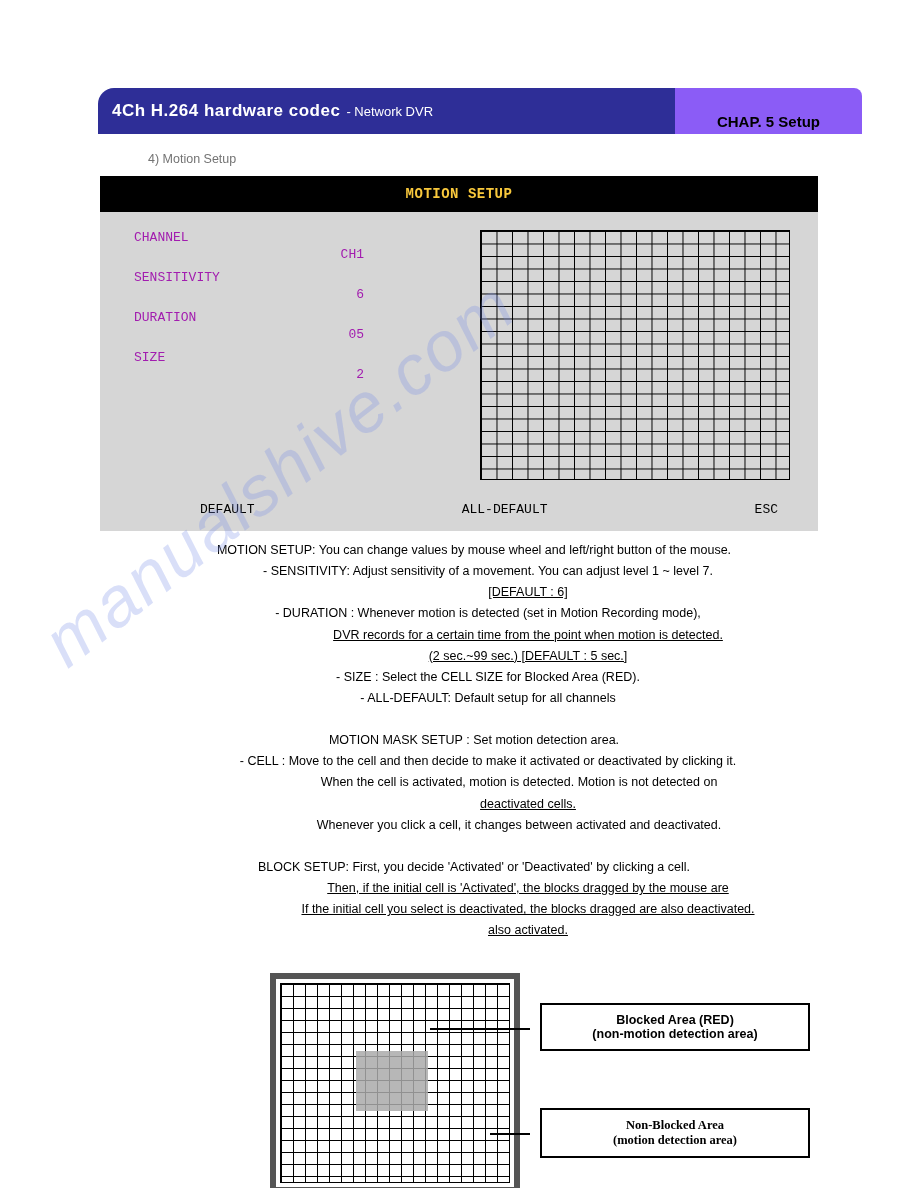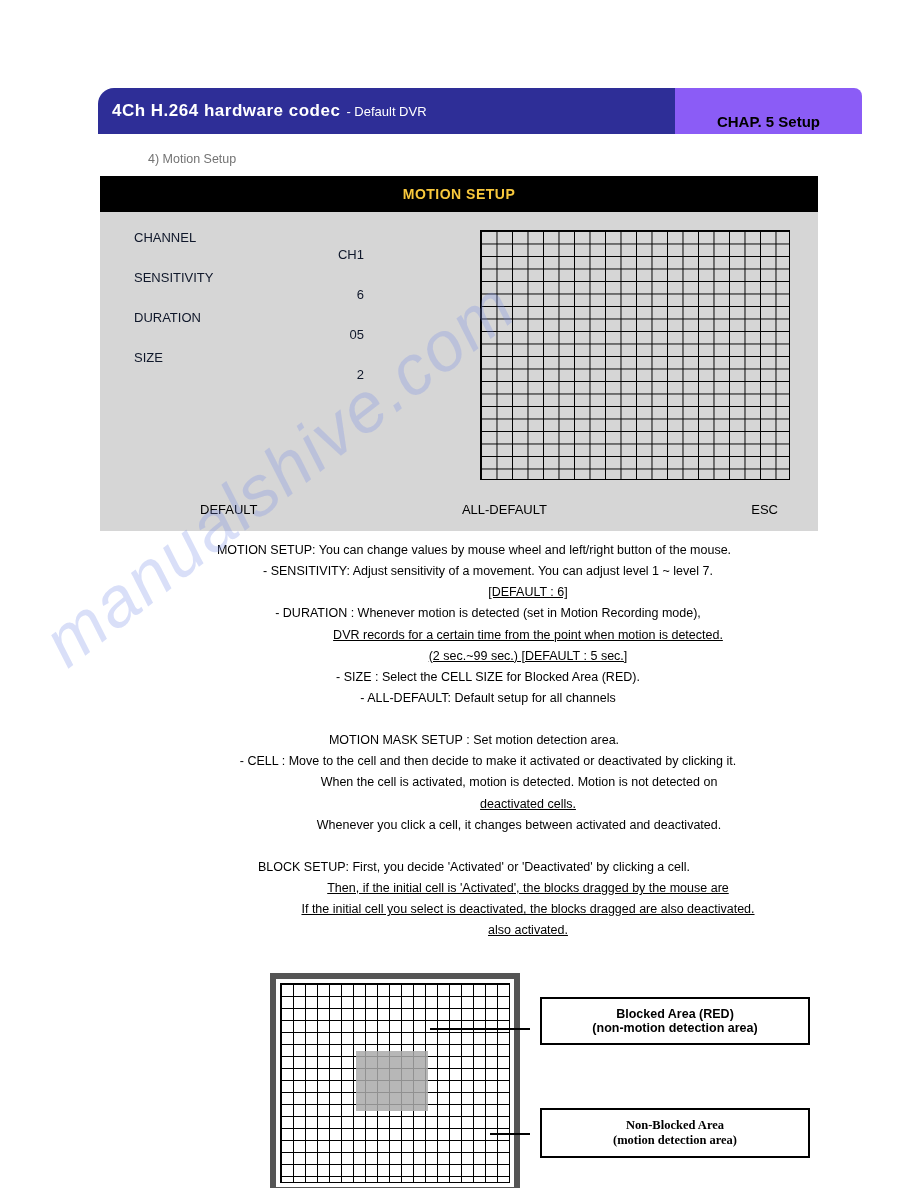--- a/index.html
+++ b/index.html
@@ -55,39 +55,40 @@
   }
   .section-title {
     margin: 18px 0 10px 148px;
     font-size: 12.5px;
     color: #737373;
   }
   .motion-panel {
     margin: 0 100px;
     background: #d6d6d6;
     padding: 0 0 14px 0;
+    font-family: Liberation Mono, monospace;
   }
   .motion-title-bar {
     background: #000;
     color: #f8c83c;
     font-weight: bold;
     text-align: center;
     padding: 10px 0;
     font-size: 14px;
     letter-spacing: 0.5px;
   }
   .motion-body {
     display: flex;
     padding: 18px 28px 0 34px;
     gap: 20px;
   }
   .settings-col {
     flex: 0 0 300px;
     font-size: 13px;
-    color: #0f172a;
+    color: #a21caf;
   }
   .settings-list .lbl { font-size:13px; margin-bottom: 2px; }
   .settings-list .val { text-align:right; width: 230px; font-size:13px; margin-bottom: 8px;}
   .grid-col {
     position: relative;
     width: 310px;
     height: 260px;
   }
   .grid-box {
     width: 310px;
@@ -179,21 +180,21 @@
   .grid-col-wrap { flex: 1; display: flex; justify-content: flex-end;}
 </style>
 </head>
 <body>
 
 <div class="page">
 
   <div class="header-bar">
     <div class="header-blue">
       <span class="bold">4Ch H.264 hardware codec</span>
-      <span class="sub">- Default DVR</span>
+      <span class="sub">- Network DVR</span>
     </div>
     <div class="header-tab">
       <span>CHAP. 5 Setup</span>
     </div>
   </div>
 
   <div class="section-title">4) Motion Setup</div>
 
   <div class="motion-panel">
     <div class="motion-title-bar">MOTION SETUP</div>
@@ -243,21 +244,21 @@
     <p class="indent3">also activated.</p>
   </div>
 
   <div class="diagram-container">
     <div class="diagram-grid-wrap" style="position:absolute; left:110px; top:0;">
       <div class="diagram-grid-inner"></div>
       <div class="blocked-area"></div>
     </div>
     <div class="connector" style="left:430px; top:55px; width:100px;"></div>
     <div class="connector" style="left:490px; top:160px; width:40px;"></div>
-    <div style="position:absolute; left:540px; top:24px;">
+    <div style="position:absolute; left:540px; top:30px;">
       <div class="callout-box">
         <div>Blocked Area (RED)</div>
         <div>(non-motion detection area)</div>
       </div>
     </div>
     <div style="position:absolute; left:540px; top:135px;font-family:Liberation Serif, serif;">
       <div class="callout-box">
         <div>Non-Blocked Area</div>
         <div>(motion detection area)</div>
       </div>

